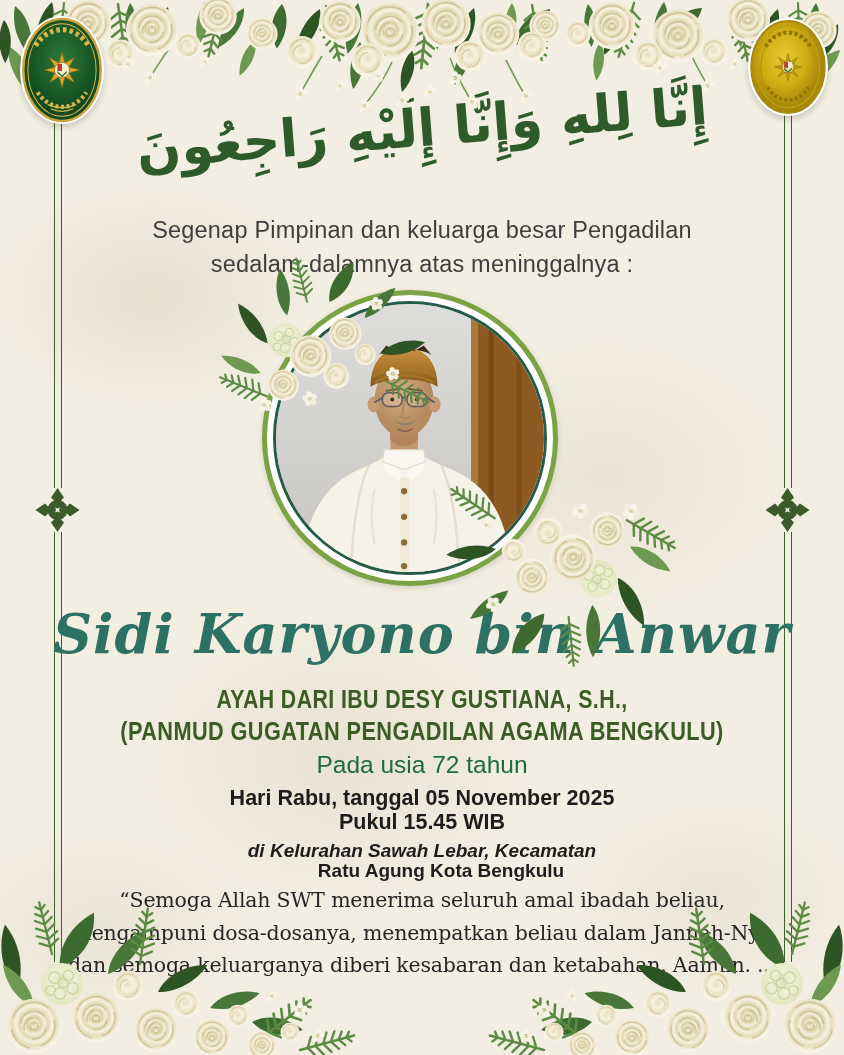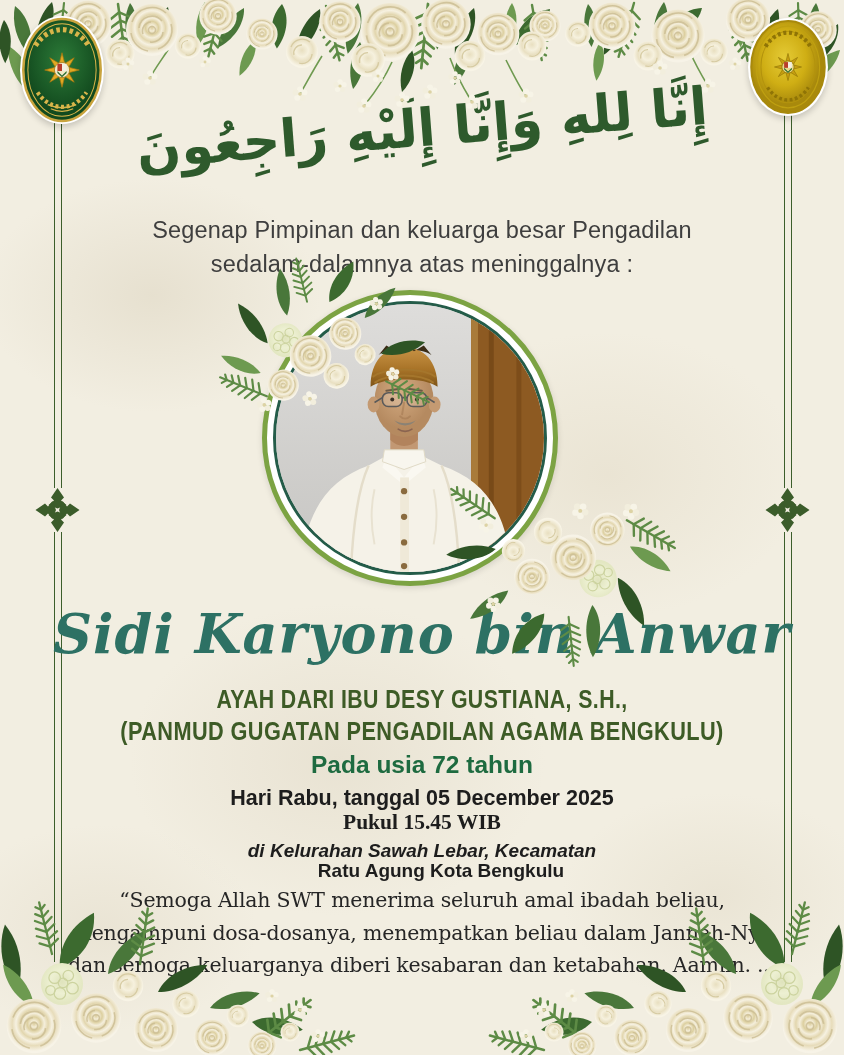--- a/index.html
+++ b/index.html
@@ -26,23 +26,23 @@
   .seal{position:absolute;border-radius:50%;background:#fff;box-shadow:0 3px 6px rgba(0,0,0,.18);z-index:6;display:flex;align-items:center;justify-content:center;}
   .seal-left{left:20px;top:16px;width:84px;height:108px;padding:0;}
   .seal-right{left:748px;top:18px;width:80px;height:98px;}
   .seal svg{display:block;width:100%;height:100%;}
   
   .arabic{top:86px;font-size:52px;line-height:1.65;color:#2e5a2c;transform:rotate(-4.5deg);font-family:"DejaVu Sans",sans-serif;font-weight:bold;direction:rtl;z-index:4;}
   .intro{top:198px;font-size:23.5px;line-height:33.5px;color:#3e3e3e;letter-spacing:.2px;z-index:4;margin-top:16px;}
   .name{top:602px;font-family:"DejaVu Serif",serif;font-style:italic;font-weight:bold;font-size:54px;color:#2d7164;letter-spacing:1px;z-index:4;}
   .relation{top:684px;font-size:26px;font-weight:bold;color:#3d5b26;transform:scaleX(.82);letter-spacing:.5px;z-index:4;}
   .position{top:716px;font-size:26.5px;font-weight:bold;color:#3d5b26;transform:scaleX(.82);letter-spacing:.5px;z-index:4;}
-  .age{top:751px;font-size:24.5px;font-weight:bold;color:#1e6b40;z-index:4;}
+  .age{top:751px;font-size:24.5px;font-weight:normal;color:#1e6b40;z-index:4;}
   .dateline{top:786px;font-size:21.5px;font-weight:bold;color:#1d1d1d;z-index:4;}
-  .timeline{top:810px;font-size:21.5px;font-weight:bold;color:#1d1d1d;z-index:4;font-family:Liberation Serif, serif;}
+  .timeline{top:810px;font-size:21.5px;font-weight:bold;color:#1d1d1d;z-index:4;}
   .place1{top:840px;font-size:19px;font-weight:bold;color:#1d1d1d;z-index:4;font-style:italic;}
   .place2{top:860px;font-size:19px;font-weight:bold;color:#1d1d1d;z-index:4;padding-left:38px;}
   .prayer{top:884px;left:67px;width:710px;text-align:center;font-family:"DejaVu Serif",serif;font-size:20.5px;line-height:32.5px;color:#262626;letter-spacing:-.2px;z-index:4;}
   
   .photo-outer{position:absolute;left:262px;top:290px;width:296px;height:296px;box-sizing:border-box;border-radius:50%;background:#fff;border:5px solid #7ca343;box-shadow:0 2px 6px rgba(0,0,0,.12);z-index:3;}
   .photo-inner{position:absolute;left:6px;top:6px;right:6px;bottom:6px;box-sizing:border-box;border-radius:50%;border:3px solid #245c49;overflow:hidden;background:#d8d7d4;}
   .photo-inner svg{display:block;width:100%;height:100%;}
   .decor-overlay{position:absolute;left:0;top:0;width:844px;height:1055px;z-index:5;pointer-events:none;}
 </style>
 </head>
@@ -308,21 +308,21 @@
         <path d="M120,118 C126,122 136,122 142,118 C136,125 126,125 120,118 Z" fill="#8a8275"></path>
         <path d="M124,127 C128,130 134,130 138,127" stroke="#8a6450" stroke-width="1.6" fill="none" stroke-linecap="round"></path>
       </svg>
     </div>
   </div>
 
   <div class="abs ctr name">Sidi Karyono bin Anwar</div>
   <div class="abs ctr relation">AYAH DARI IBU DESY GUSTIANA, S.H.,</div>
   <div class="abs ctr position">(PANMUD GUGATAN PENGADILAN AGAMA BENGKULU)</div>
   <div class="abs ctr age">Pada usia 72 tahun</div>
-  <div class="abs ctr dateline">Hari Rabu, tanggal 05 December 2025</div>
+  <div class="abs ctr dateline">Hari Rabu, tanggal 05 November 2025</div>
   <div class="abs ctr timeline">Pukul 15.45 WIB</div>
   <div class="abs ctr place1">di Kelurahan Sawah Lebar, Kecamatan</div>
   <div class="abs ctr place2">Ratu Agung Kota Bengkulu</div>
   <div class="abs prayer">“Semoga Allah SWT menerima seluruh amal ibadah beliau, mengampuni dosa-dosanya, menempatkan beliau dalam Jannah-Nya dan semoga keluarganya diberi kesabaran dan ketabahan. Aamiin. ...</div>
 
   <svg class="decor-overlay" viewBox="0 0 844 1055">
     <g>
       <use href="#g-leafL" transform="translate(8,46) rotate(140) scale(1.3)"></use>
       <use href="#g-leafD" transform="translate(4,20) rotate(165)"></use>
       <use href="#g-leafL" transform="translate(840,50) rotate(215) scale(1.3)"></use>

